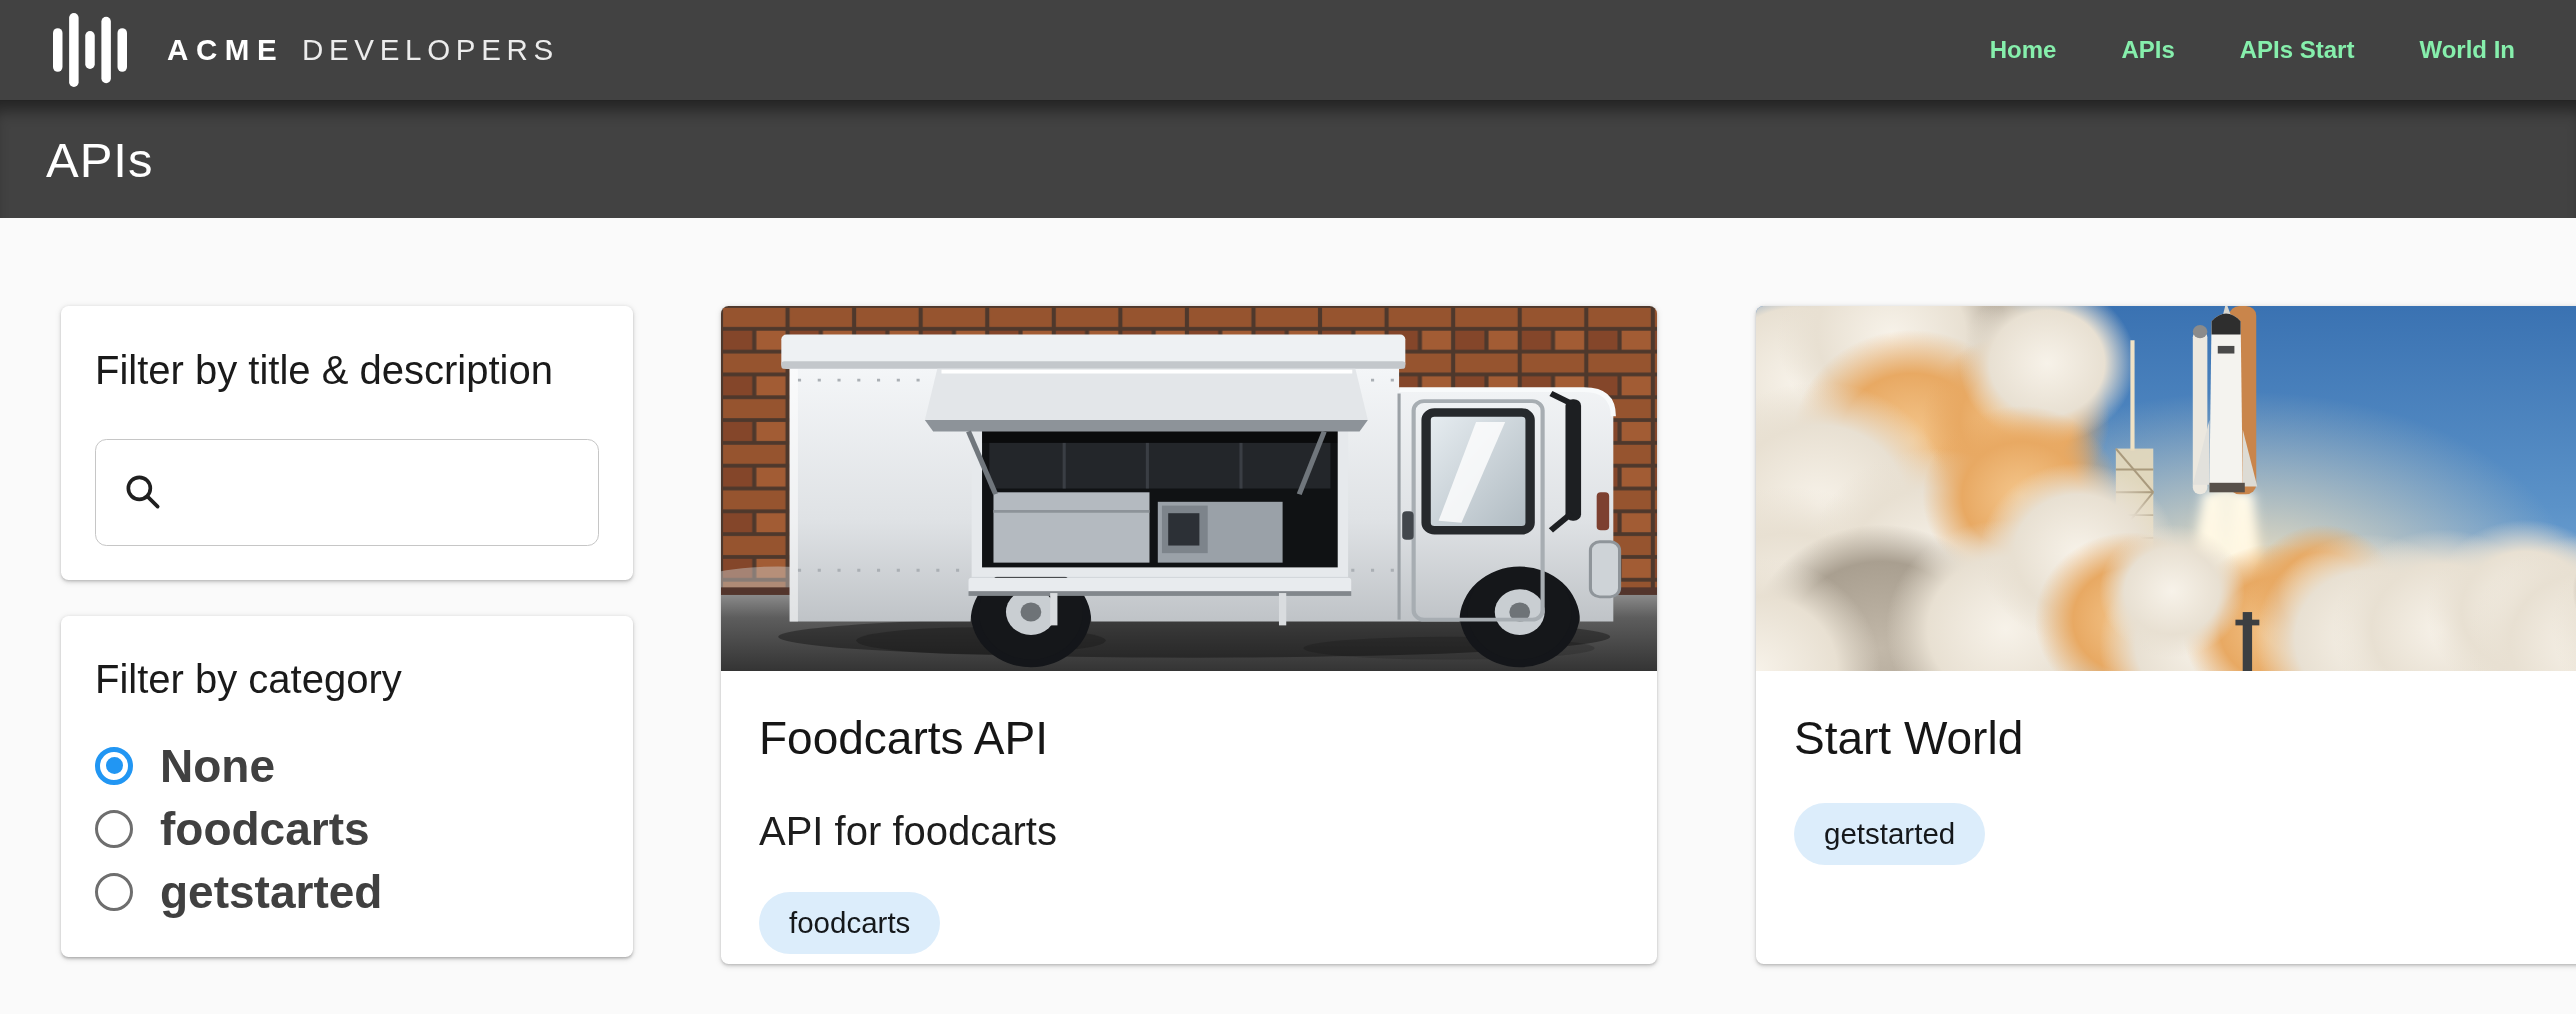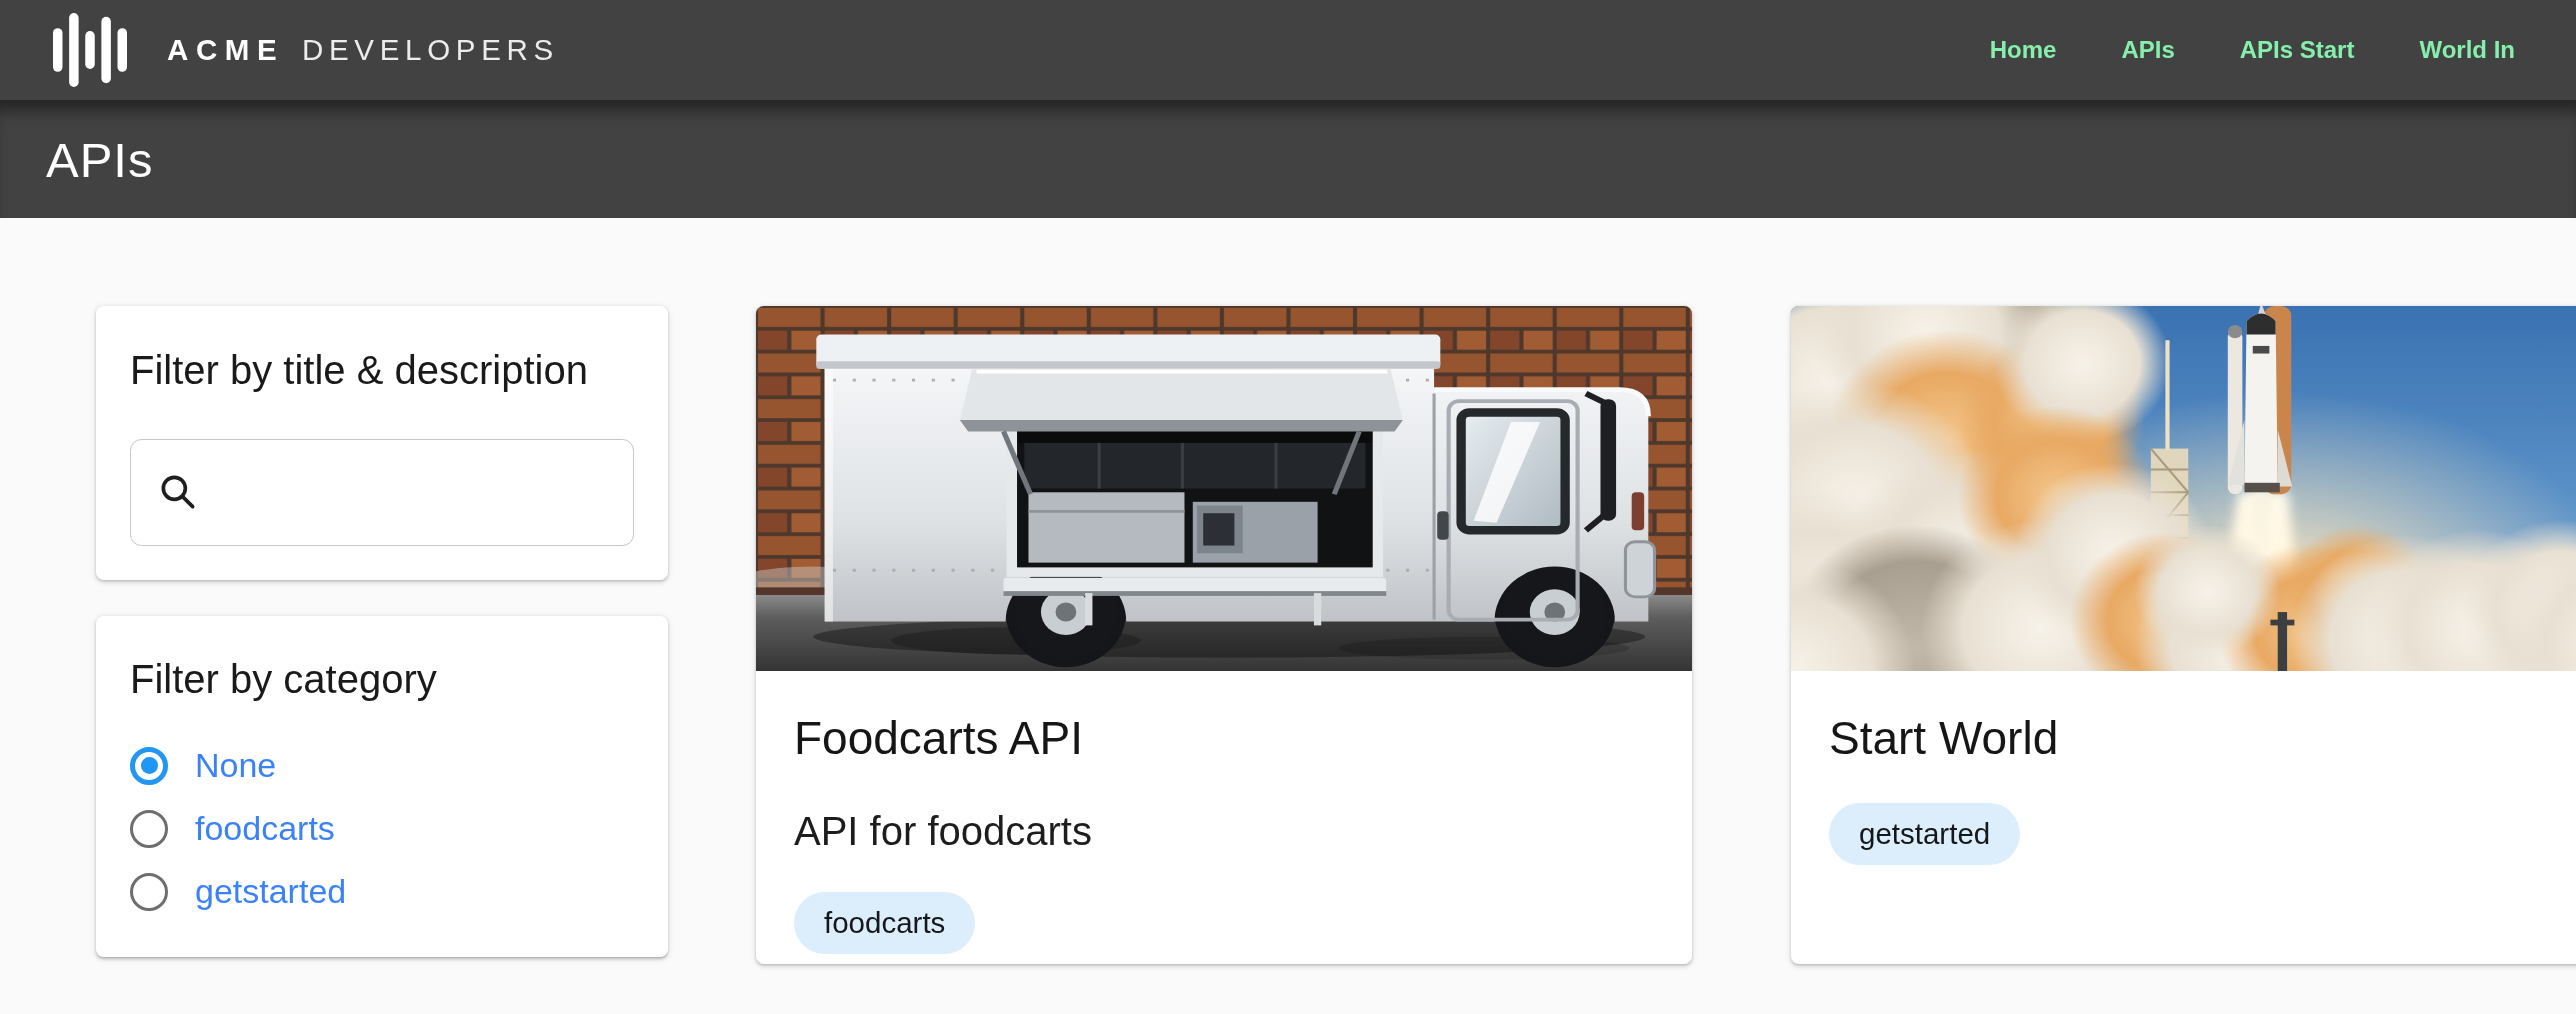--- a/index.html
+++ b/index.html
@@ -35,21 +35,21 @@
     height: 118px;
     background: #424242;
     border-top: 1.9px solid #242424;
     box-shadow: inset 0 17px 15px -7.6px rgba(0,0,0,0.45);
     display: flex; align-items: center;
     padding: 0 46px;
   }
   .page-header h1 { color: #ffffff; font-size: 49px; font-weight: 400; letter-spacing: 1px; }
 
   
-  .content { display: flex; padding: 88px 61px 0 96px; }
+  .content { display: flex; padding: 88px 61px 0 61px; }
   .sidebar { width: 572px; flex: 0 0 auto; margin-right: 88px; display: flex; flex-direction: column; }
   .cards { display: flex; }
 
   .card {
     background: #ffffff;
     border-radius: 7.6px;
     box-shadow: 0 1.9px 2.9px -1.9px rgba(0,0,0,0.2), 0 1.9px 3.8px 0 rgba(0,0,0,0.12), 0 1.9px 7.6px 0 rgba(0,0,0,0.10);
   }
 
   
@@ -74,21 +74,21 @@
   .radio-row { display: flex; align-items: center; height: 63px; cursor: pointer; }
   .radio {
     width: 38px; height: 38px; border-radius: 50%;
     border: 3.8px solid #6e6e6e;
     display: flex; align-items: center; justify-content: center;
     flex: 0 0 auto; margin-right: 27px; background: #ffffff;
   }
   .radio .dot { width: 0; height: 0; border-radius: 50%; }
   .radio-row.selected .radio { border: 5.7px solid #2196f3; }
   .radio-row.selected .dot { width: 17px; height: 17px; background: #2196f3; }
-  .radio-label { font-size: 34px; color: #3b82f6; }
+  .radio-label { font-size: 46px; color: #404040; font-weight: bold; }
 
   
   .api-card { width: 936px; height: 658px; overflow: hidden; display: flex; flex-direction: column; cursor: pointer; }
   .api-card + .api-card { margin-left: 99px; }
   .api-image { height: 365px; flex: 0 0 auto; }
   .api-image svg { display: block; width: 100%; height: 100%; }
   .api-body { padding: 32px 38px 0 38px; }
   .api-body h3 { font-size: 46px; font-weight: 400; color: #161616; margin-top: 7.6px; }
   .api-body p { font-size: 40px; font-weight: 400; color: #1d1d1d; margin-top: 44px; }
   .chip {

